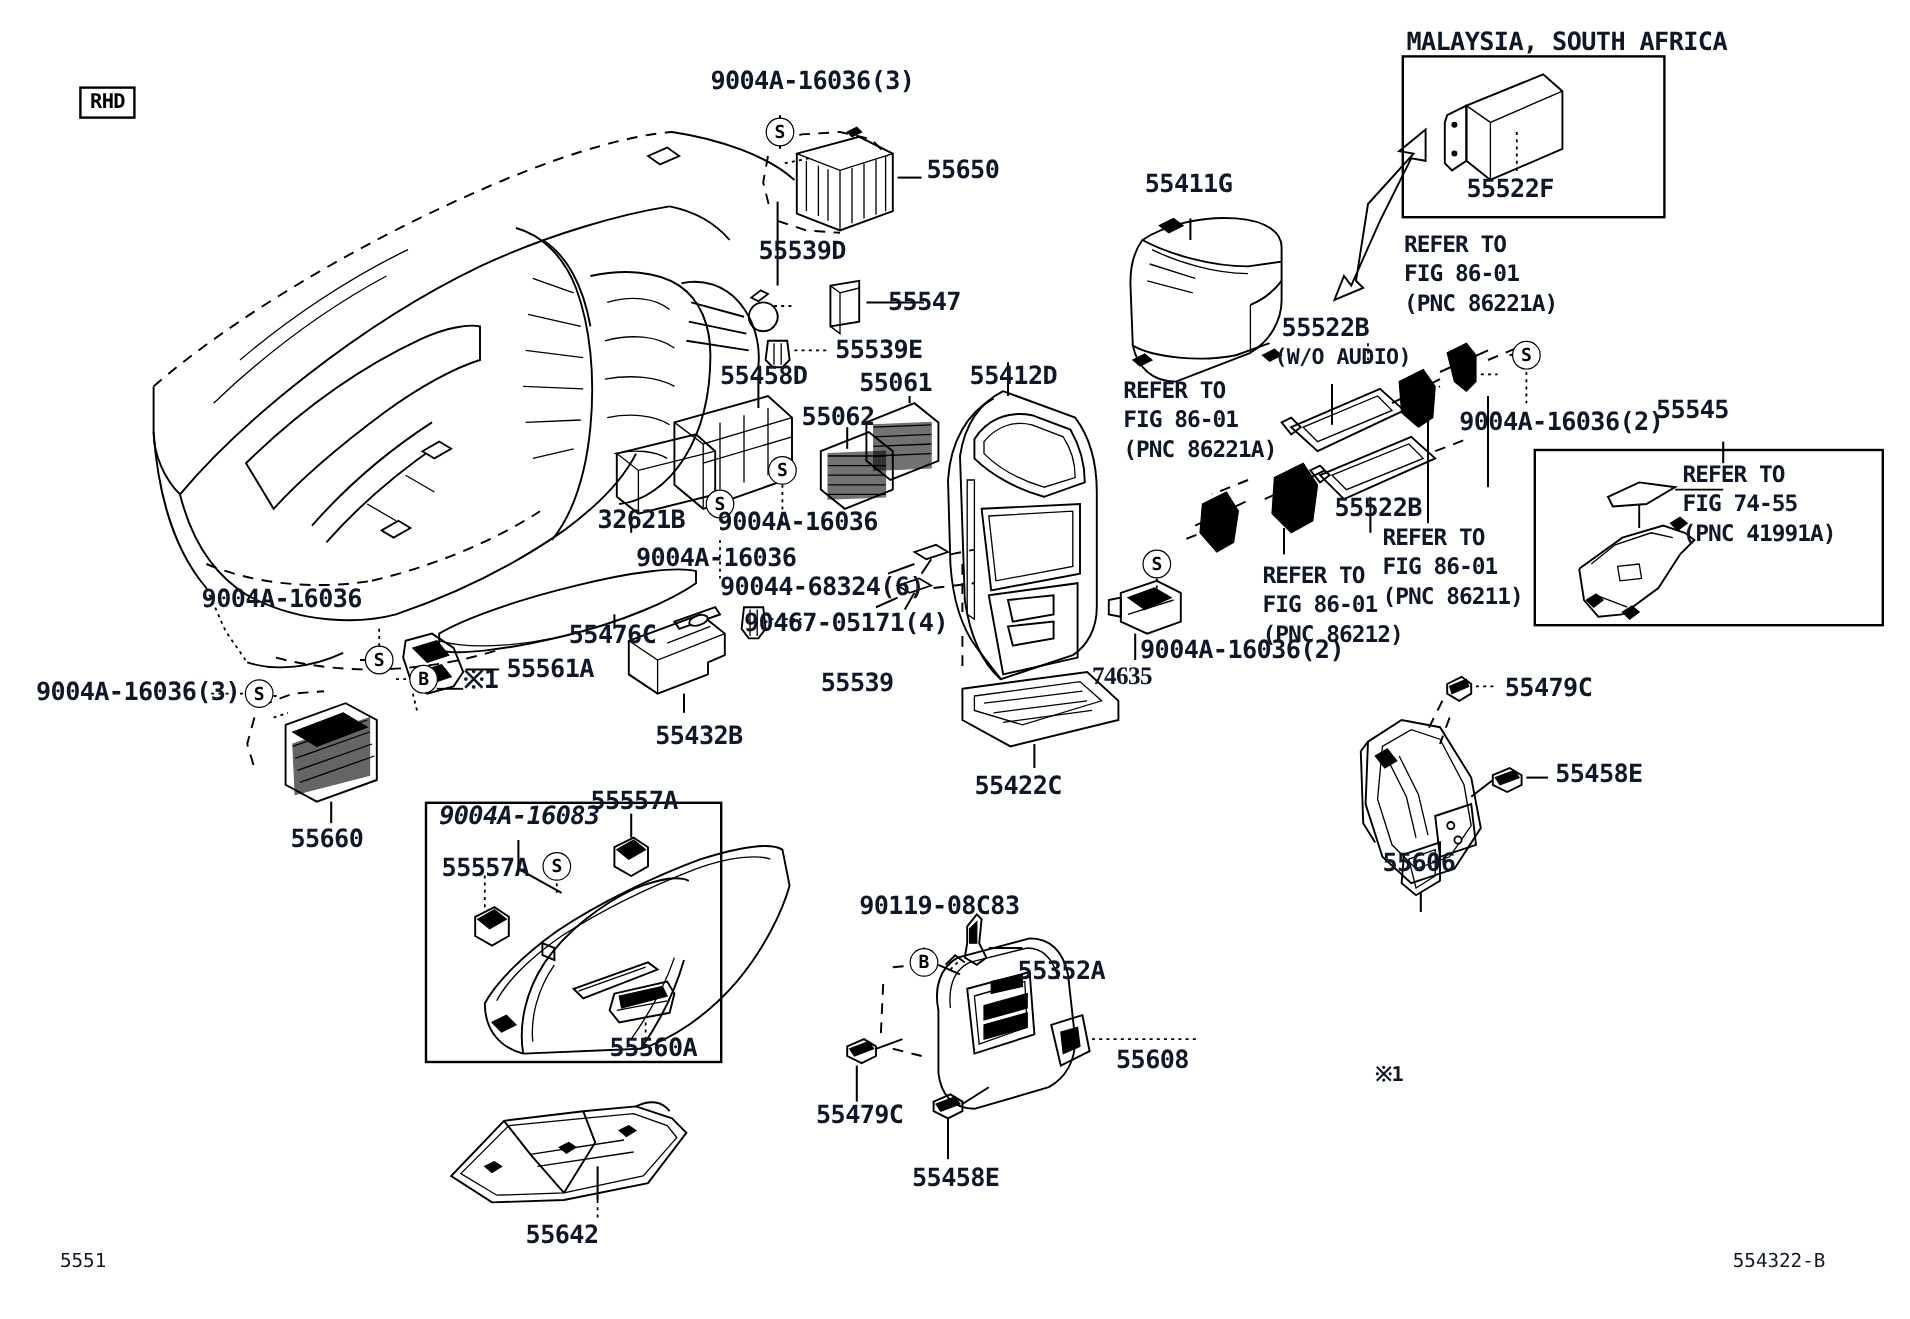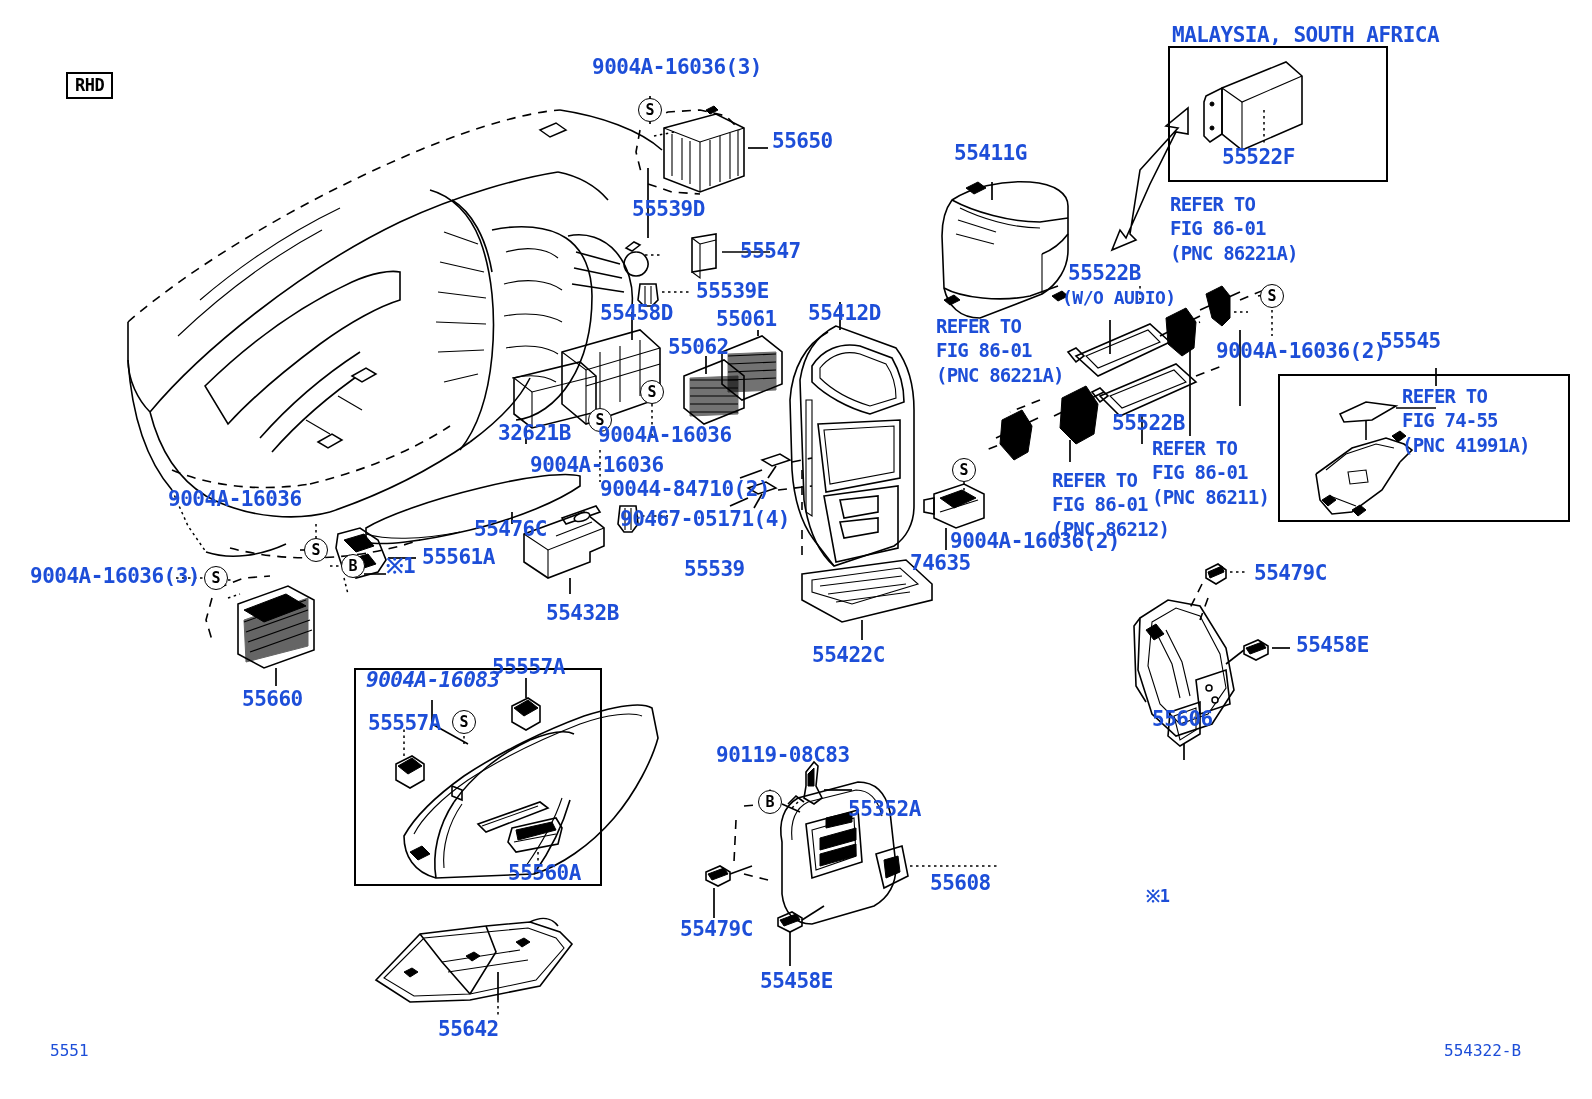--- a/index.html
+++ b/index.html
@@ -17,21 +17,21 @@
     overflow: hidden;
   }
   .lbl {
     position: absolute;
     font-family: "DejaVu Sans Mono", "Liberation Mono", monospace;
     font-size: 21px;
     font-weight: bold;
     letter-spacing: -0.5px;
     white-space: pre;
     line-height: 1.12;
-    color: #1d4ed8;
+    color: #0f172a;
   }
   .lbl.small {
     font-size: 18px;
     font-weight: bold;
     letter-spacing: -0.5px;
   }
   .lbl.refer {
     font-size: 19px;
     font-weight: bold;
     letter-spacing: -0.8px;
@@ -559,30 +559,30 @@
   <div class="lbl" style="left:740px; top:240px;">55547</div>
   <div class="lbl" style="left:696px; top:280px;">55539E</div>
   <div class="lbl" style="left:600px; top:302px;">55458D</div>
   <div class="lbl" style="left:716px; top:308px;">55061</div>
   <div class="lbl" style="left:668px; top:336px;">55062</div>
   <div class="lbl" style="left:808px; top:302px;">55412D</div>
   <div class="lbl" style="left:498px; top:422px;">32621B</div>
   <div class="lbl" style="left:598px; top:424px;">9004A-16036</div>
   <div class="lbl" style="left:530px; top:454px;">9004A-16036</div>
   <div class="lbl" style="left:168px; top:488px;">9004A-16036</div>
-  <div class="lbl" style="left:600px; top:478px;">90044-84710(2)</div>
+  <div class="lbl" style="left:600px; top:478px;">90044-68324(6)</div>
   <div class="lbl" style="left:620px; top:508px;">90467-05171(4)</div>
   <div class="lbl" style="left:684px; top:558px;">55539</div>
   <div class="lbl" style="left:474px; top:518px;">55476C</div>
   <div class="lbl" style="left:422px; top:546px;">55561A</div>
   <div class="lbl" style="left:386px; top:555px;">※1</div>
   <div class="lbl" style="left:546px; top:602px;">55432B</div>
   <div class="lbl" style="left:448px; top:612px;"></div>
   <div class="lbl" style="left:812px; top:644px;">55422C</div>
-  <div class="lbl" style="left:910px; top:552px;">74635</div>
+  <div class="lbl" style="left:910px; top:552px;font-family:Liberation Serif, serif;">74635</div>
   <div class="lbl" style="left:950px; top:530px;">9004A-16036(2)</div>
   <div class="lbl" style="left:242px; top:688px;">55660</div>
   <div class="lbl" style="left:30px; top:565px;">9004A-16036(3)</div>
 
   <div class="lbl" style="left:954px; top:142px;">55411G</div>
   <div class="lbl refer" style="left:936px; top:314px;">REFER TO
 FIG 86-01
 (PNC 86221A)</div>
   <div class="lbl" style="left:1068px; top:262px;">55522B</div>
   <div class="lbl small" style="left:1062px; top:288px;">(W/O AUDIO)</div>

